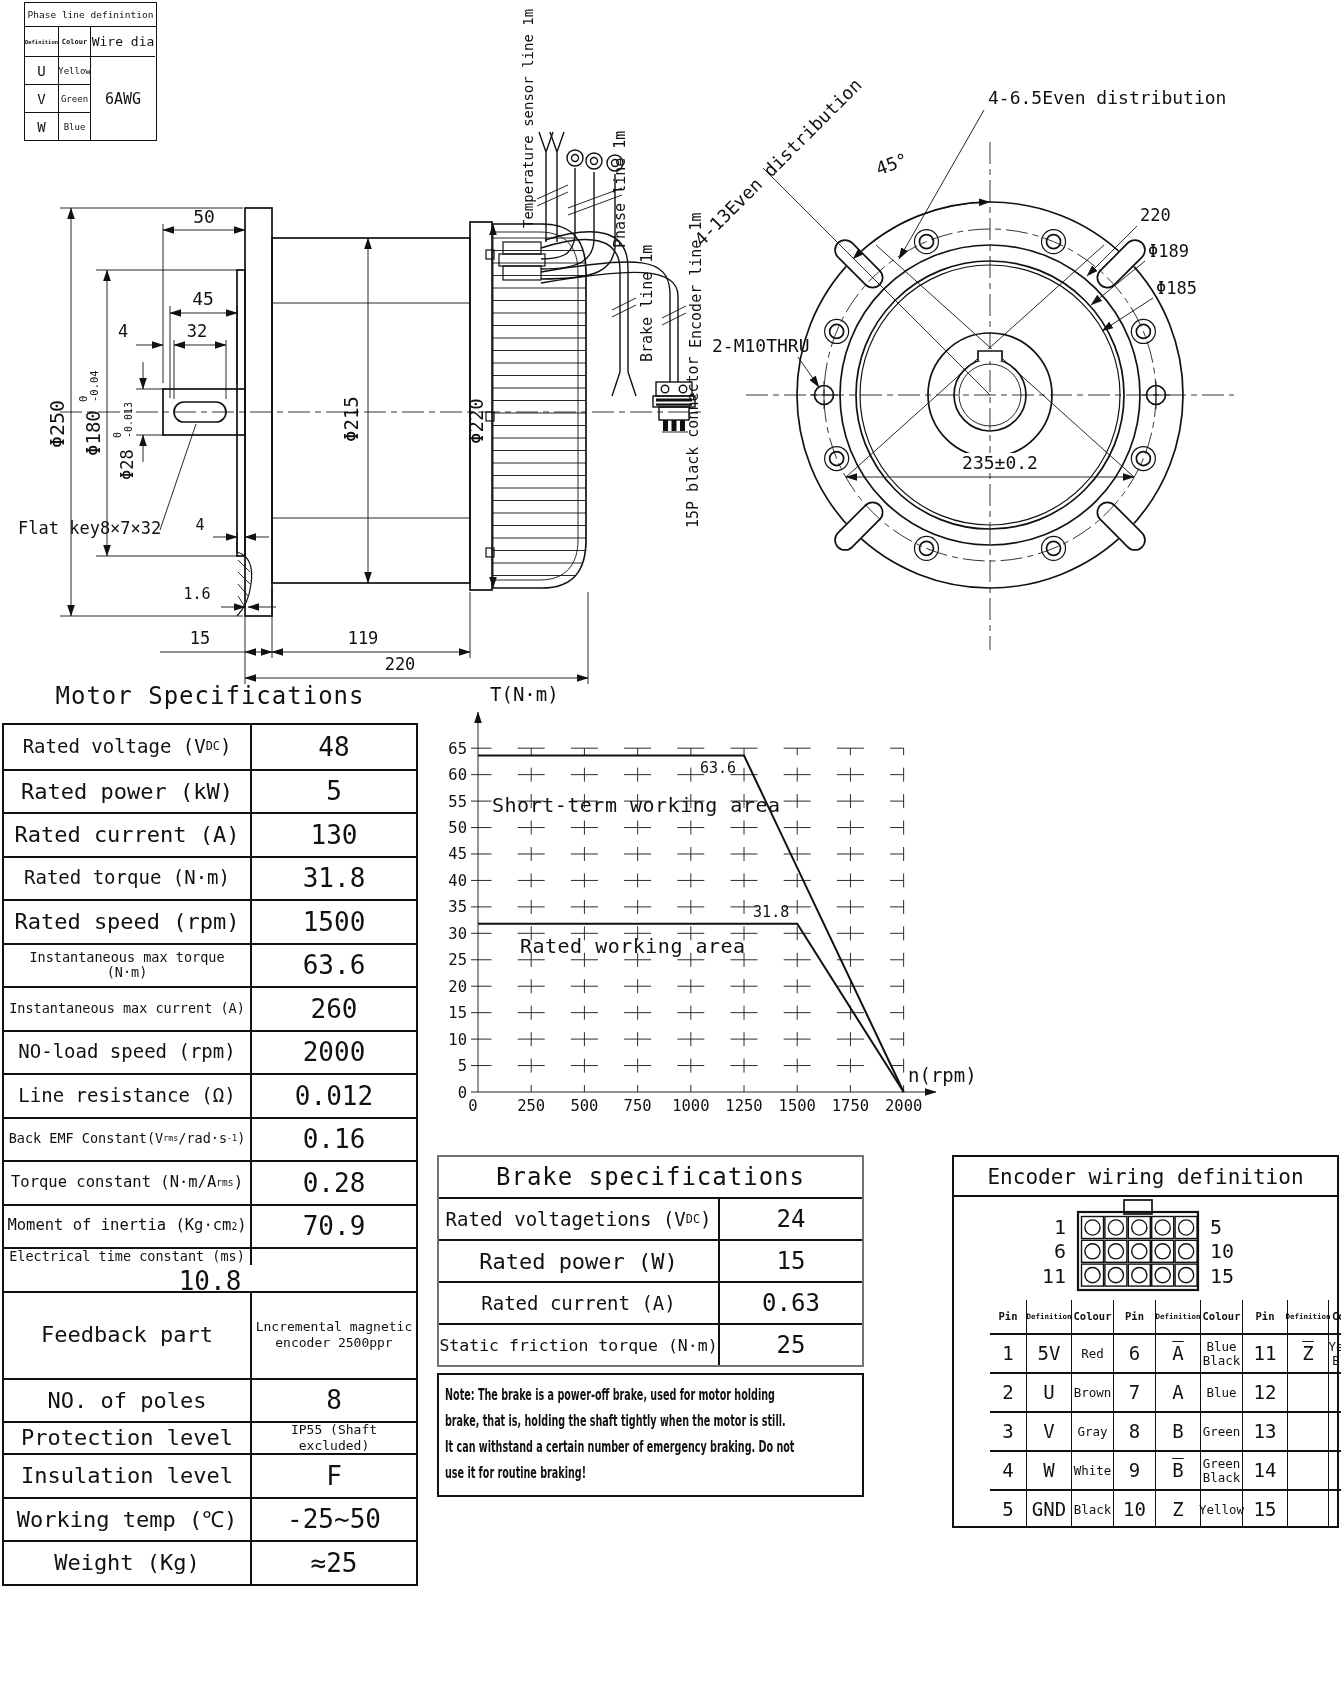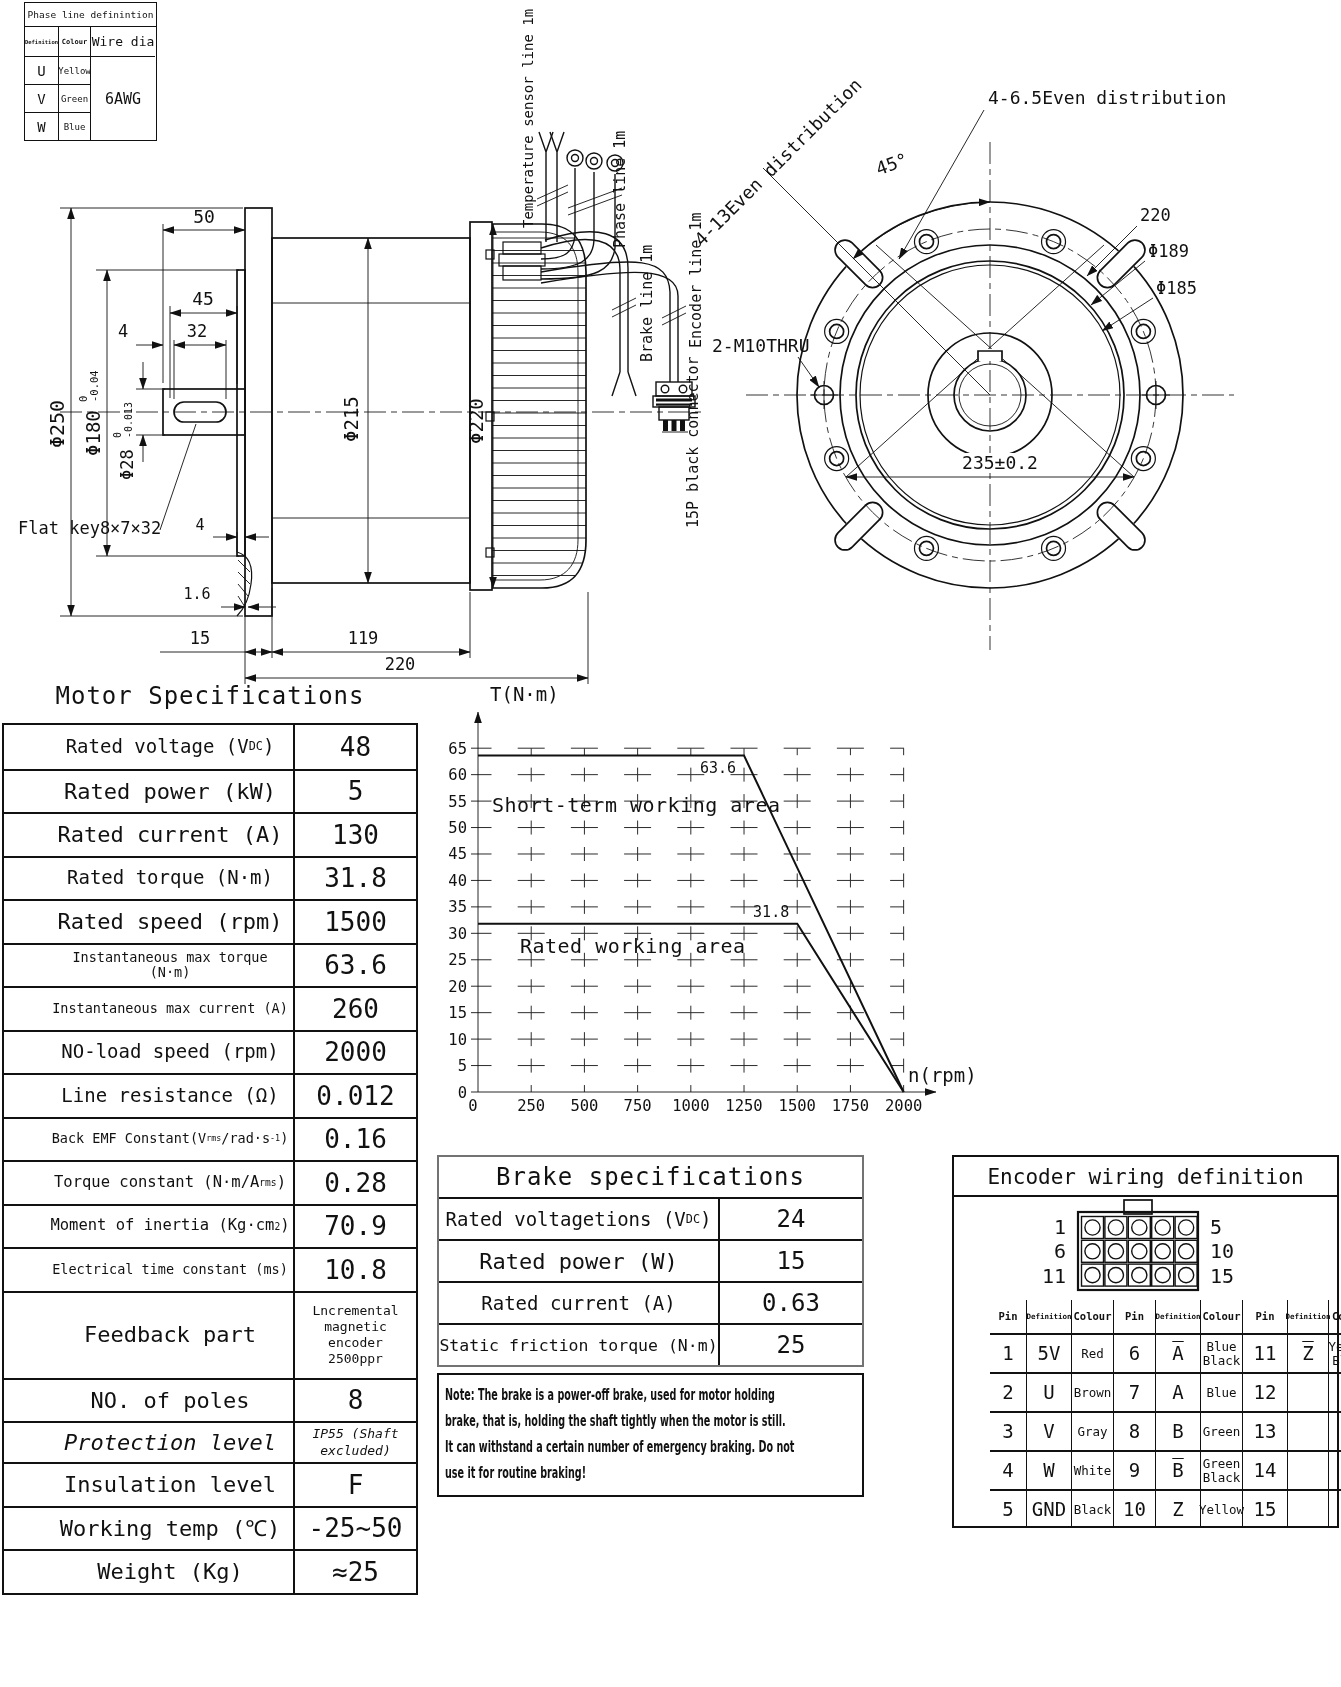--- a/index.html
+++ b/index.html
@@ -13,21 +13,21 @@
   .w{stroke:#111;stroke-width:1.4;fill:none;}
   .cl{stroke:#111;stroke-width:.85;fill:none;stroke-dasharray:22 5 6 5;}
   .grid{stroke:#2c2c2c;stroke-width:1;fill:none;}
   .curve{stroke:#111;stroke-width:2;fill:none;}
   .erase{fill:#fff;stroke:none;}
   
   .ttl{position:absolute;text-align:center;font-size:24px;letter-spacing:1px;}
   #motor-table{position:absolute;left:2px;top:723px;width:416px;border:2px solid #111;box-sizing:border-box;background:transparent;}
   .spec-row{display:flex;box-sizing:border-box;border-top:2px solid #111;}
   .spec-row:first-child{border-top:none;}
-  .spec-label{width:248px;box-sizing:border-box;border-right:2px solid #111;display:flex;align-items:center;justify-content:center;text-align:center;padding:0 2px;line-height:1.15;margin-left:43px;}
+  .spec-label{width:248px;box-sizing:border-box;border-right:2px solid #111;display:flex;align-items:center;justify-content:center;text-align:center;padding:0 2px;line-height:1.15;}
   .spec-value{flex:1;display:flex;align-items:center;justify-content:center;text-align:center;line-height:1.25;padding:0 2px;}
   sub{font-size:62%;vertical-align:-0.35em;}
   sup{font-size:62%;vertical-align:0.55em;}
   #brake-table{position:absolute;left:437px;top:1155px;width:427px;border:2px solid #737373;box-sizing:border-box;}
   #brake-title{height:40px;line-height:40px;text-align:center;font-size:24px;letter-spacing:1px;}
   .brow{display:flex;box-sizing:border-box;border-top:2px solid #111;height:42px;}
   .blab{width:281px;box-sizing:border-box;border-right:2px solid #111;display:flex;align-items:center;justify-content:center;text-align:center;}
   .bval{flex:1;display:flex;align-items:center;justify-content:center;font-size:24px;}
   #brake-note{position:absolute;left:437px;top:1373px;width:427px;height:124px;border:2px solid #111;box-sizing:border-box;padding:7px 6px;}
   .note-line{font-family:"DejaVu Sans",sans-serif;font-weight:bold;font-size:15px;line-height:26px;white-space:nowrap;transform:scaleX(0.64);transform-origin:0 0;}
@@ -503,33 +503,33 @@
       <div class="spec-value" style="font-size: 26px;">0.16</div>
     </div>
     <div class="spec-row" style="height: 43.5px;">
       <div class="spec-label" style="font-size: 15.5px;">Torque constant (N·m/A<sub>rms</sub>)</div>
       <div class="spec-value" style="font-size: 26px;">0.28</div>
     </div>
     <div class="spec-row" style="height: 43.5px;">
       <div class="spec-label" style="font-size: 15.5px;">Moment of inertia (Kg·cm<sup>2</sup>)</div>
       <div class="spec-value" style="font-size: 26px;">70.9</div>
     </div>
-    <div class="spec-row" style="height: 43.5px;">
+    <div class="spec-row" style="height: 43.5px; flex-direction: column;">
       <div class="spec-label" style="font-size: 13.5px;">Electrical time constant (ms)</div>
       <div class="spec-value" style="font-size: 26px;">10.8</div>
     </div>
     <div class="spec-row" style="height: 87px;">
       <div class="spec-label" style="font-size: 22px;">Feedback part</div>
       <div class="spec-value" style="font-size: 13px;">Lncremental magnetic encoder 2500ppr</div>
     </div>
     <div class="spec-row" style="height: 43.5px;">
       <div class="spec-label" style="font-size: 22px;">NO. of poles</div>
       <div class="spec-value" style="font-size: 26px;">8</div>
     </div>
-    <div class="spec-row" style="height: 41px; font-style: italic;">
+    <div class="spec-row" style="height: 32px;">
       <div class="spec-label" style="font-size: 22px;">Protection level</div>
       <div class="spec-value" style="font-size: 13px;">IP55 (Shaft excluded)</div>
     </div>
     <div class="spec-row" style="height: 43.5px;">
       <div class="spec-label" style="font-size: 22px;">Insulation level</div>
       <div class="spec-value" style="font-size: 26px;">F</div>
     </div>
     <div class="spec-row" style="height: 43.5px;">
       <div class="spec-label" style="font-size: 22px;">Working temp (℃)</div>
       <div class="spec-value" style="font-size: 26px;">-25~50</div>

